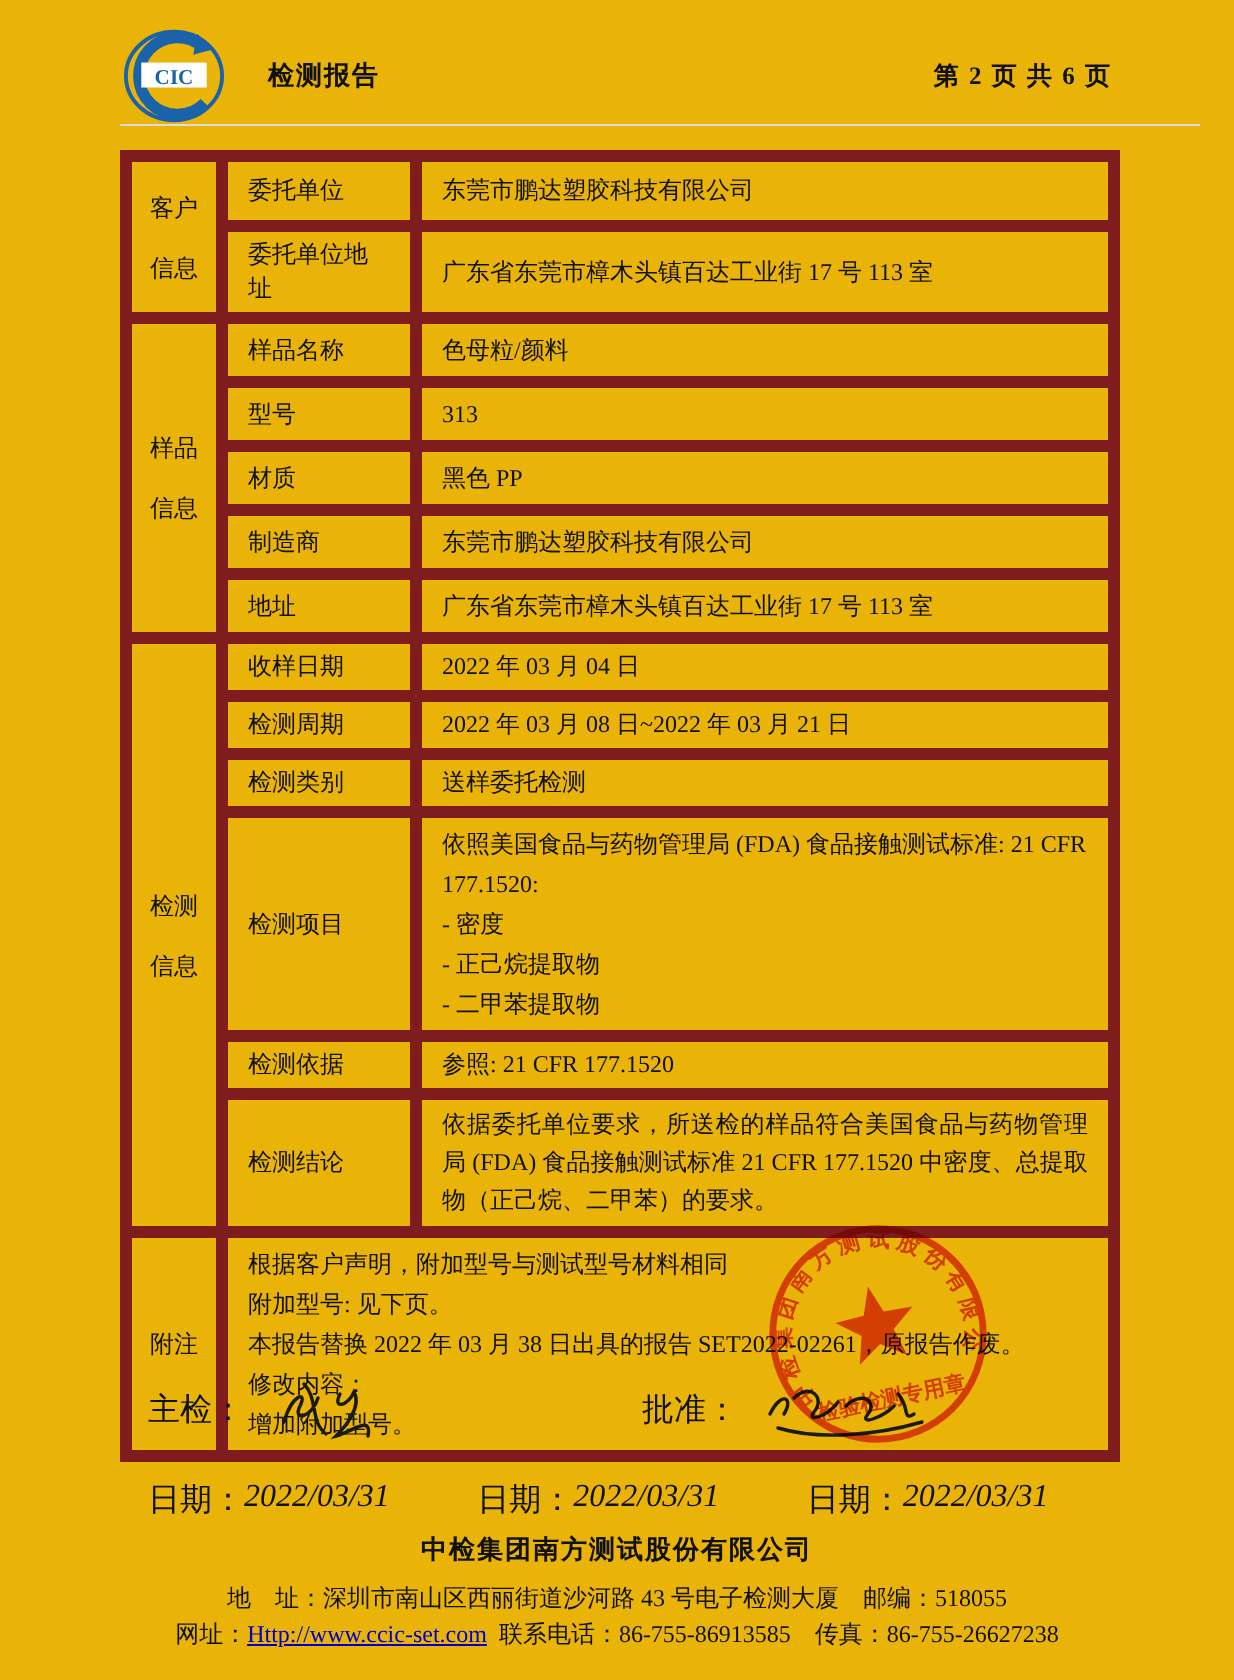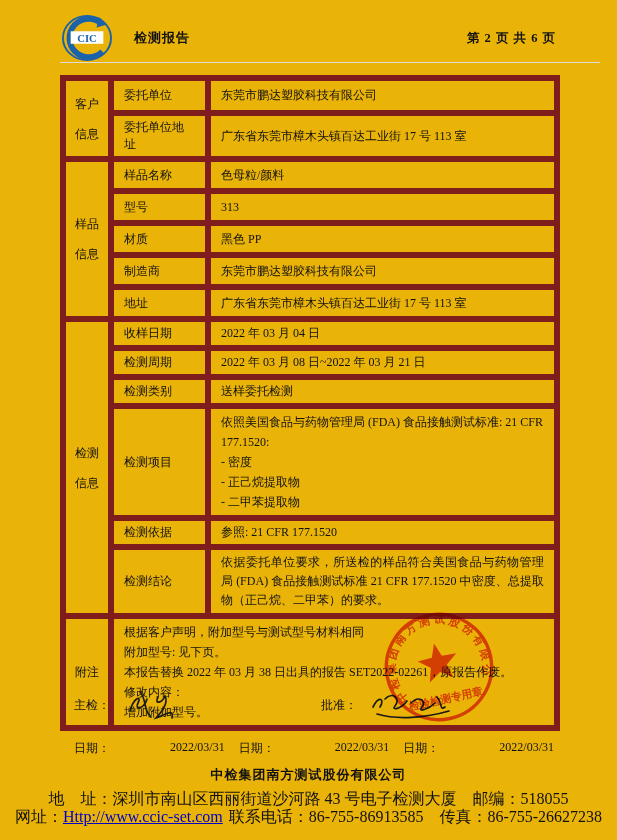--- a/index.html
+++ b/index.html
@@ -30,36 +30,36 @@
   .r-t1 { height: 25px; }
   .r-items { height: 96px; }
   .r-basis { height: 28px; padding-left: 24px; }
   .r-concl { height: 50px; }
   .r-notes { height: 100px; }
   .ml div { line-height: 20px; }
   .concl { line-height: 19px; text-align: justify; }
   .notes-cell div { line-height: 20px; }
 
   
-  .signoff { position: absolute; left: 60px; top: 684px; width: 494px; font-size: 12px; }
+  .signoff { position: absolute; left: 60px; top: 684px; width: 494px; font-size: 16px; }
   .sig-row { display: flex; align-items: center; height: 42px; }
   .sig-col { flex: 1; display: flex; align-items: center; gap: 10px; padding-left: 14px; }
   .sig-label { white-space: nowrap; }
   .date-row { display: flex; margin-top: 14px; }
   .date-col { flex: 1; display: flex; padding-left: 14px; }
-  .date-val { flex: 1; text-align: right; }
+  .date-val { flex: 1; text-align: left; font-style: italic; }
 
   
   .stamp { position: absolute; left: 370px; top: 598px; width: 138px; height: 138px;
            transform: rotate(-12deg); opacity: .88; pointer-events: none; mix-blend-mode: multiply; }
 
   
   .footer { position: absolute; left: 0; top: 766px; width: 617px; text-align: center; }
   .f-company { font-weight: bold; font-size: 13px; margin-bottom: 6px; letter-spacing: 1px; }
-  .f-line { font-size: 16px; line-height: 18px; }
+  .f-line { font-size: 12px; line-height: 18px; }
   .f-url { color: #0000cc; text-decoration: underline; cursor: pointer; }
   .f-contact { margin-left: 6px; }
 </style>
 </head>
 <body>
 
 <div class="page">
 
   <div class="header">
     <svg class="logo" viewBox="0 0 56 52">

